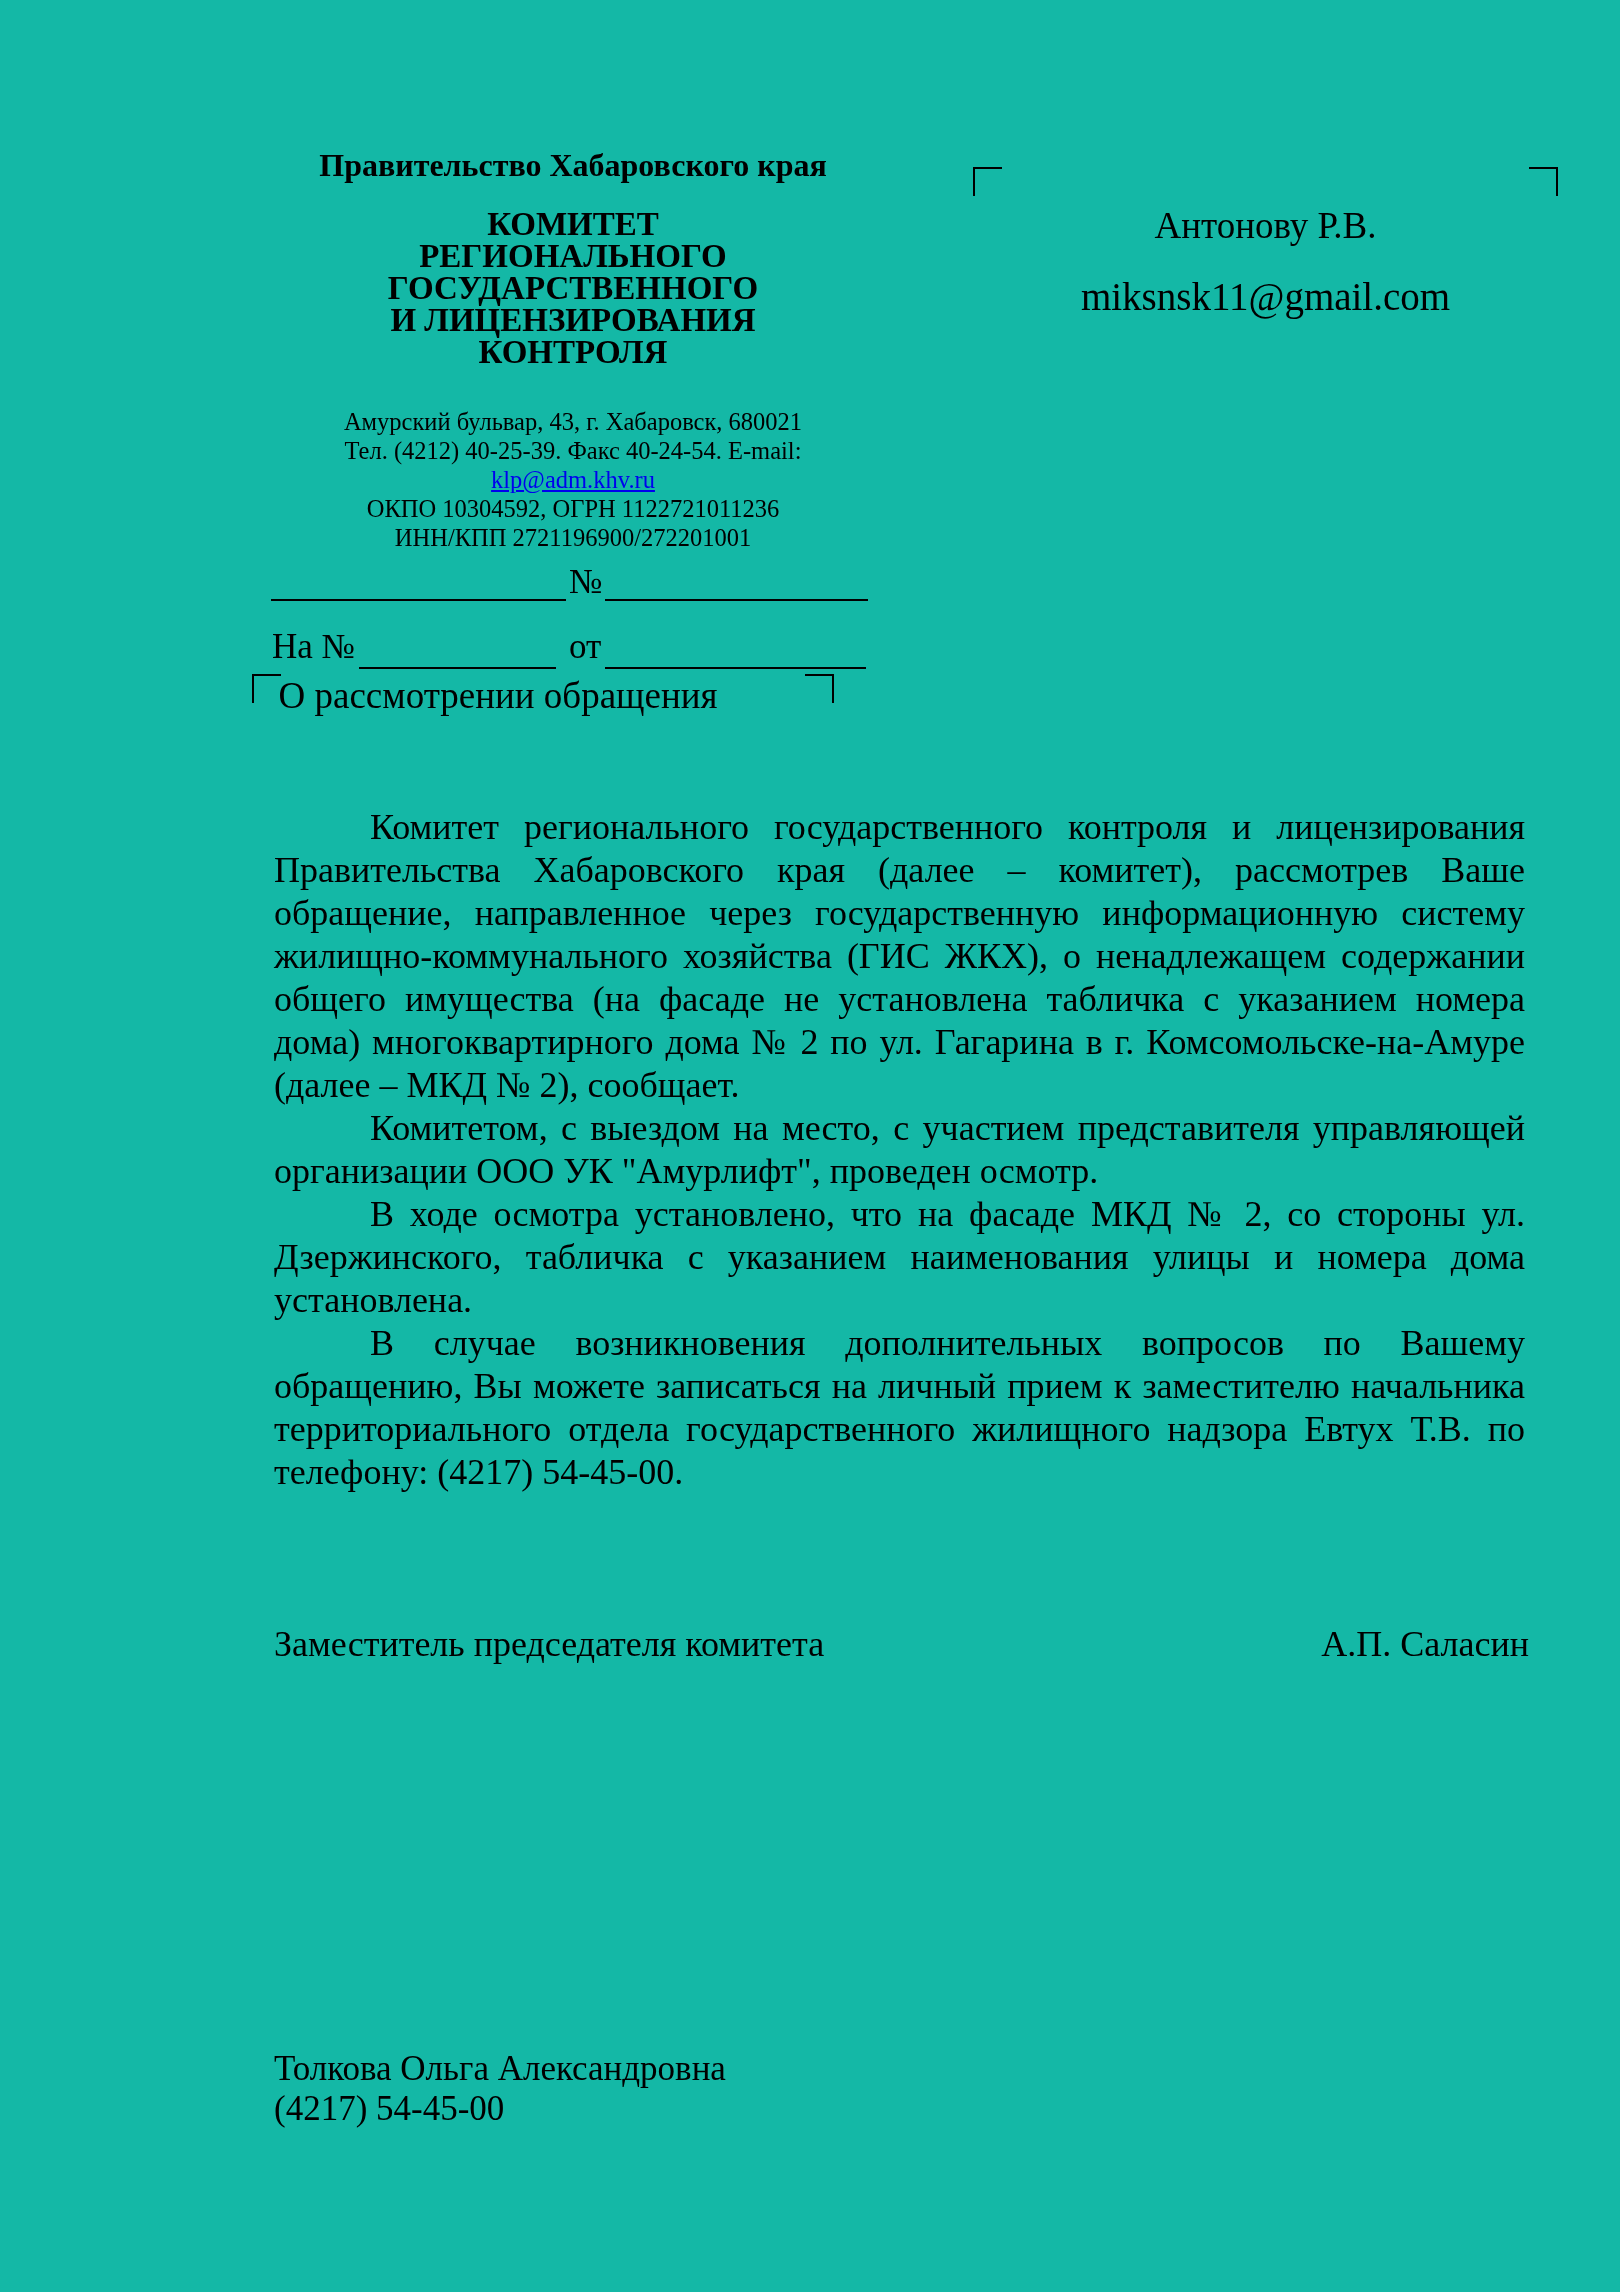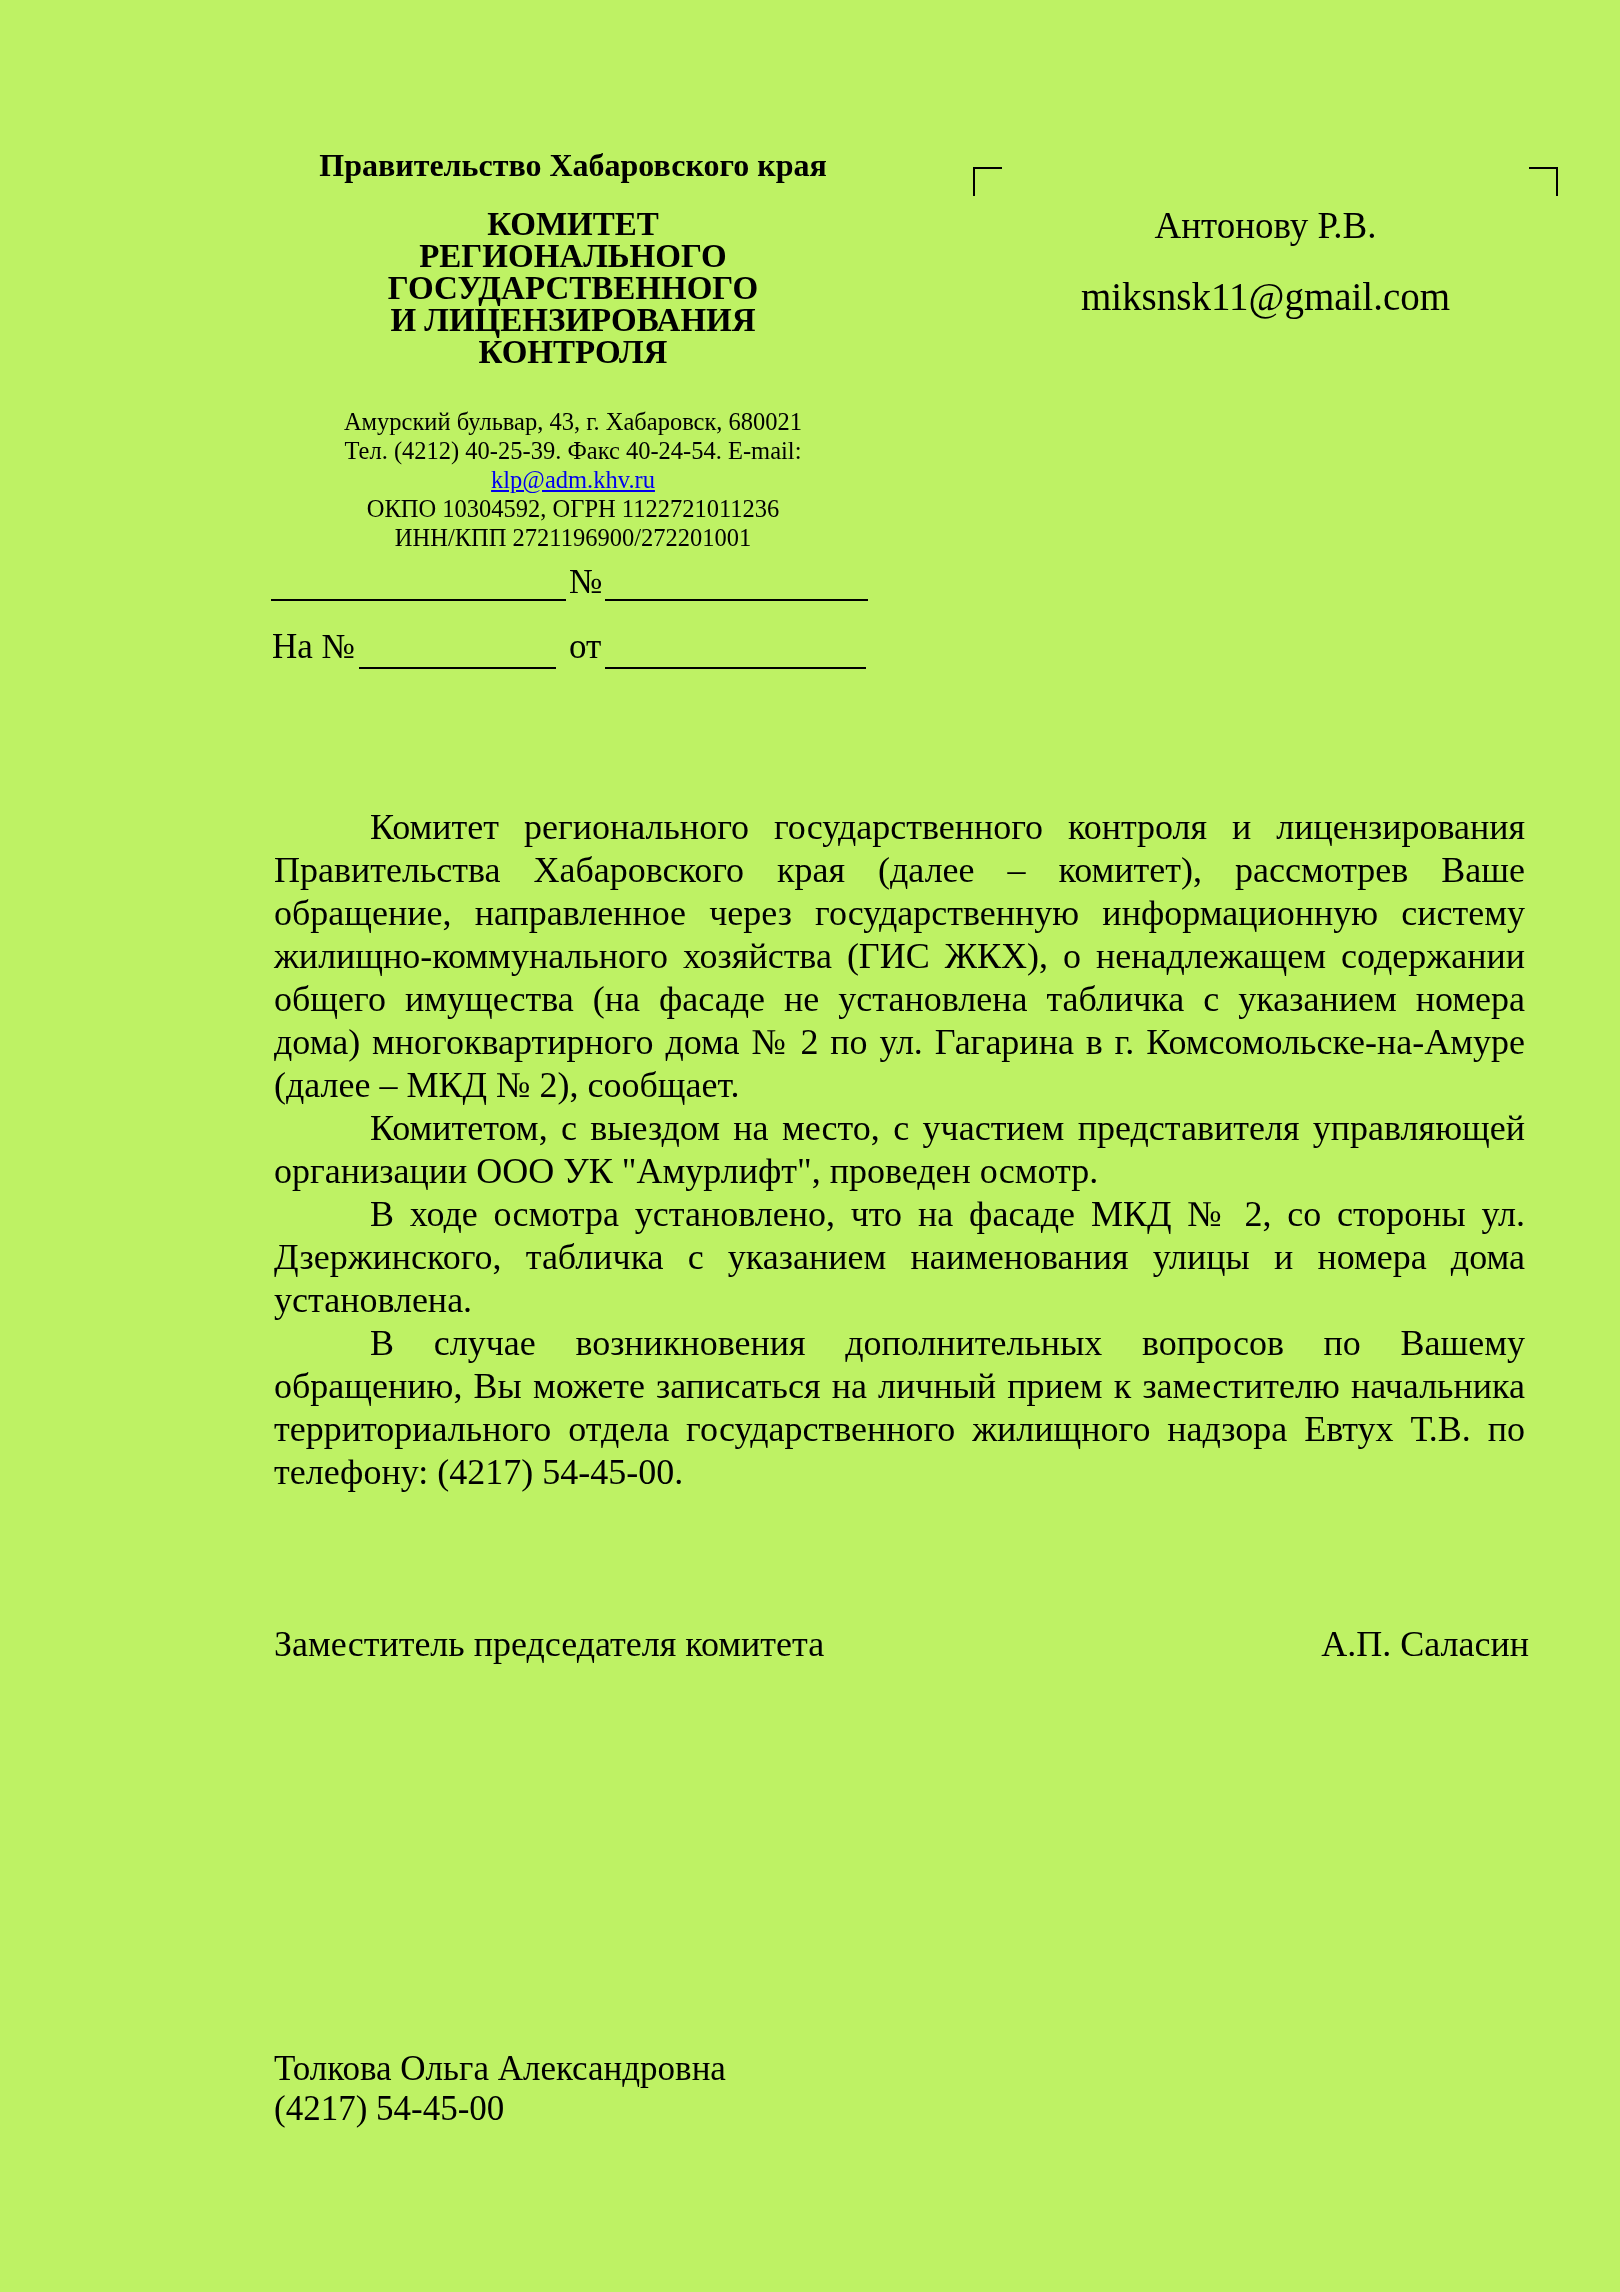--- a/index.html
+++ b/index.html
@@ -1,20 +1,20 @@
 <!DOCTYPE html>
 <html><head>
 <meta charset="utf-8">
 <style>
   html,body { margin:0; padding:0; background:#888; }
   .page {
     position: relative;
     width: 1620px; height: 2293px;
     margin: 0 auto;
-    background: #bef264;
+    background: #14b8a6;
     font-family: "Liberation Serif", serif;
     color: #000;
     overflow: hidden;
   }
   
   .org-block {
     position: absolute; left: 279px; top: 147px; width: 588px;
     text-align: center;
   }
   .org-gov { font-weight: bold; font-size: 32px; line-height: 37px; }
@@ -94,20 +94,25 @@
   <div class="ref-area">
     <span class="blank a"></span>
     <span class="lbl no">№</span>
     <span class="blank b"></span>
     <span class="lbl na">На №</span>
     <span class="blank c"></span>
     <span class="lbl ot">от</span>
     <span class="blank d"></span>
   </div>
 
+  <div class="subject">
+    <span class="corner tl"></span>
+    <span class="subject-text">О рассмотрении обращения</span>
+    <span class="corner tr"></span>
+  </div>
 
   <div class="body-text">
     <p>Комитет регионального государственного контроля и лицензирования Правительства Хабаровского края (далее – комитет), рассмотрев Ваше обращение, направленное через государственную информационную систему жилищно-коммунального хозяйства (ГИС ЖКХ), о ненадлежащем содержании общего имущества (на фасаде не установлена табличка с указанием номера дома) многоквартирного дома № 2 по ул. Гагарина в г. Комсомольске-на-Амуре (далее – МКД № 2), сообщает.</p>
     <p>Комитетом, с выездом на место, с участием представителя управляющей организации ООО УК "Амурлифт", проведен осмотр.</p>
     <p>В ходе осмотра установлено, что на фасаде МКД № 2, со стороны ул. Дзержинского, табличка с указанием наименования улицы и номера дома установлена.</p>
     <p>В случае возникновения дополнительных вопросов по Вашему обращению, Вы можете записаться на личный прием к заместителю начальника территориального отдела государственного жилищного надзора Евтух Т.В. по телефону: (4217) 54-45-00.</p>
   </div>
 
   <div class="signature">
     <span>Заместитель председателя комитета</span>

